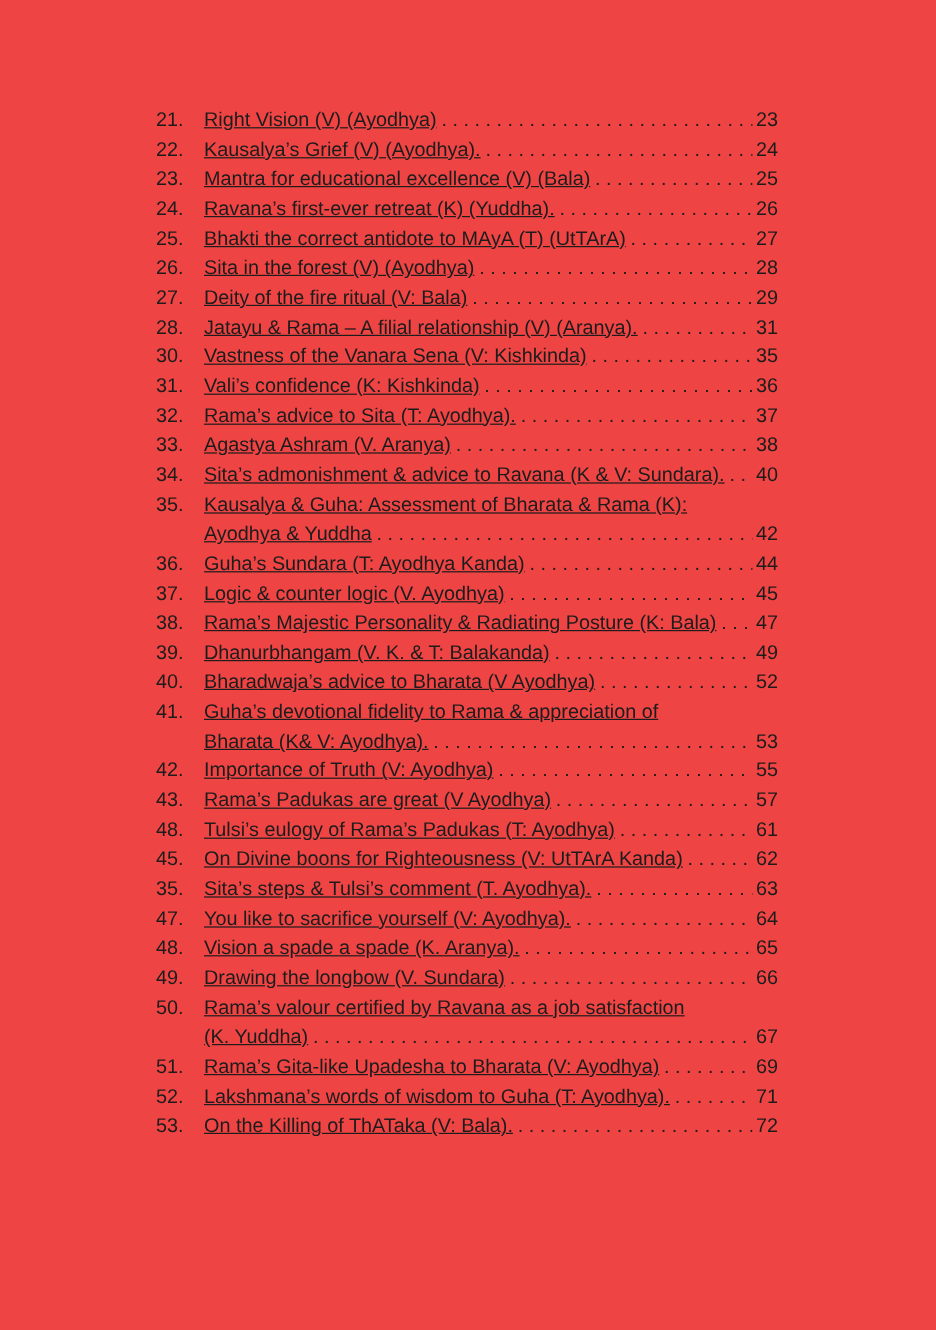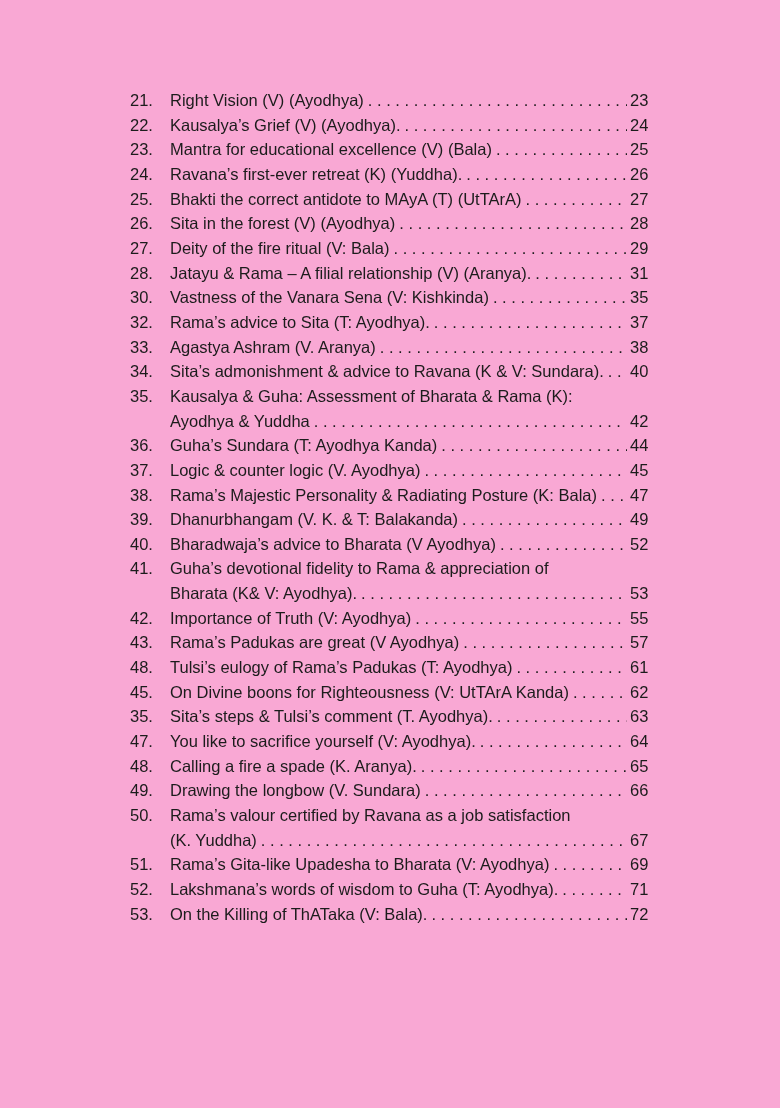--- a/index.html
+++ b/index.html
@@ -5,21 +5,21 @@
   html, body {
     margin: 0;
     padding: 0;
     background: #f5f5f5;
   }
   .page {
     position: relative;
     width: 780px;
     height: 1108px;
     margin: 0 auto;
-    background: #f9a8d4;
+    background: #ef4444;
     box-sizing: border-box;
     padding: 88px 130px 0 130px;
     font-family: "Liberation Sans", sans-serif;
     color: #1c1c1c;
     overflow: hidden;
   }
   .toc {
     width: 100%;
   }
   .entry {
@@ -36,20 +36,21 @@
     flex: 1 1 auto;
     min-width: 0;
   }
   .line {
     display: flex;
     align-items: baseline;
   }
   .txt {
     flex: 0 0 auto;
     white-space: pre;
+    text-decoration: underline;
   }
   .dots {
     flex: 1 1 auto;
     overflow: hidden;
     white-space: nowrap;
     margin: 0 3px 0 4px;
     min-width: 8px;
   }
   .dots::after {
     content: ". . . . . . . . . . . . . . . . . . . . . . . . . . . . . . . . . . . . . . . . . . . . . . . . . . . . . . . . . . . . . . . . . . . . . . . . . . . . . . . .";
@@ -149,20 +150,30 @@
         <span class="num">30.</span>
         <div class="body">
           <div class="line">
             <span class="txt">Vastness of the Vanara Sena (V: Kishkinda)</span>
             <span class="dots"></span>
             <span class="pg">35</span>
           </div>
         </div>
       </div>
       <div class="entry">
+        <span class="num">31.</span>
+        <div class="body">
+          <div class="line">
+            <span class="txt">Vali’s confidence (K: Kishkinda)</span>
+            <span class="dots"></span>
+            <span class="pg">36</span>
+          </div>
+        </div>
+      </div>
+      <div class="entry">
         <span class="num">32.</span>
         <div class="body">
           <div class="line">
             <span class="txt">Rama’s advice to Sita (T: Ayodhya).</span>
             <span class="dots"></span>
             <span class="pg">37</span>
           </div>
         </div>
       </div>
       <div class="entry">
@@ -318,21 +329,21 @@
             <span class="txt">You like to sacrifice yourself (V: Ayodhya).</span>
             <span class="dots"></span>
             <span class="pg">64</span>
           </div>
         </div>
       </div>
       <div class="entry">
         <span class="num">48.</span>
         <div class="body">
           <div class="line">
-            <span class="txt">Calling a fire a spade (K. Aranya).</span>
+            <span class="txt">Vision a spade a spade (K. Aranya).</span>
             <span class="dots"></span>
             <span class="pg">65</span>
           </div>
         </div>
       </div>
       <div class="entry">
         <span class="num">49.</span>
         <div class="body">
           <div class="line">
             <span class="txt">Drawing the longbow (V. Sundara)</span>

